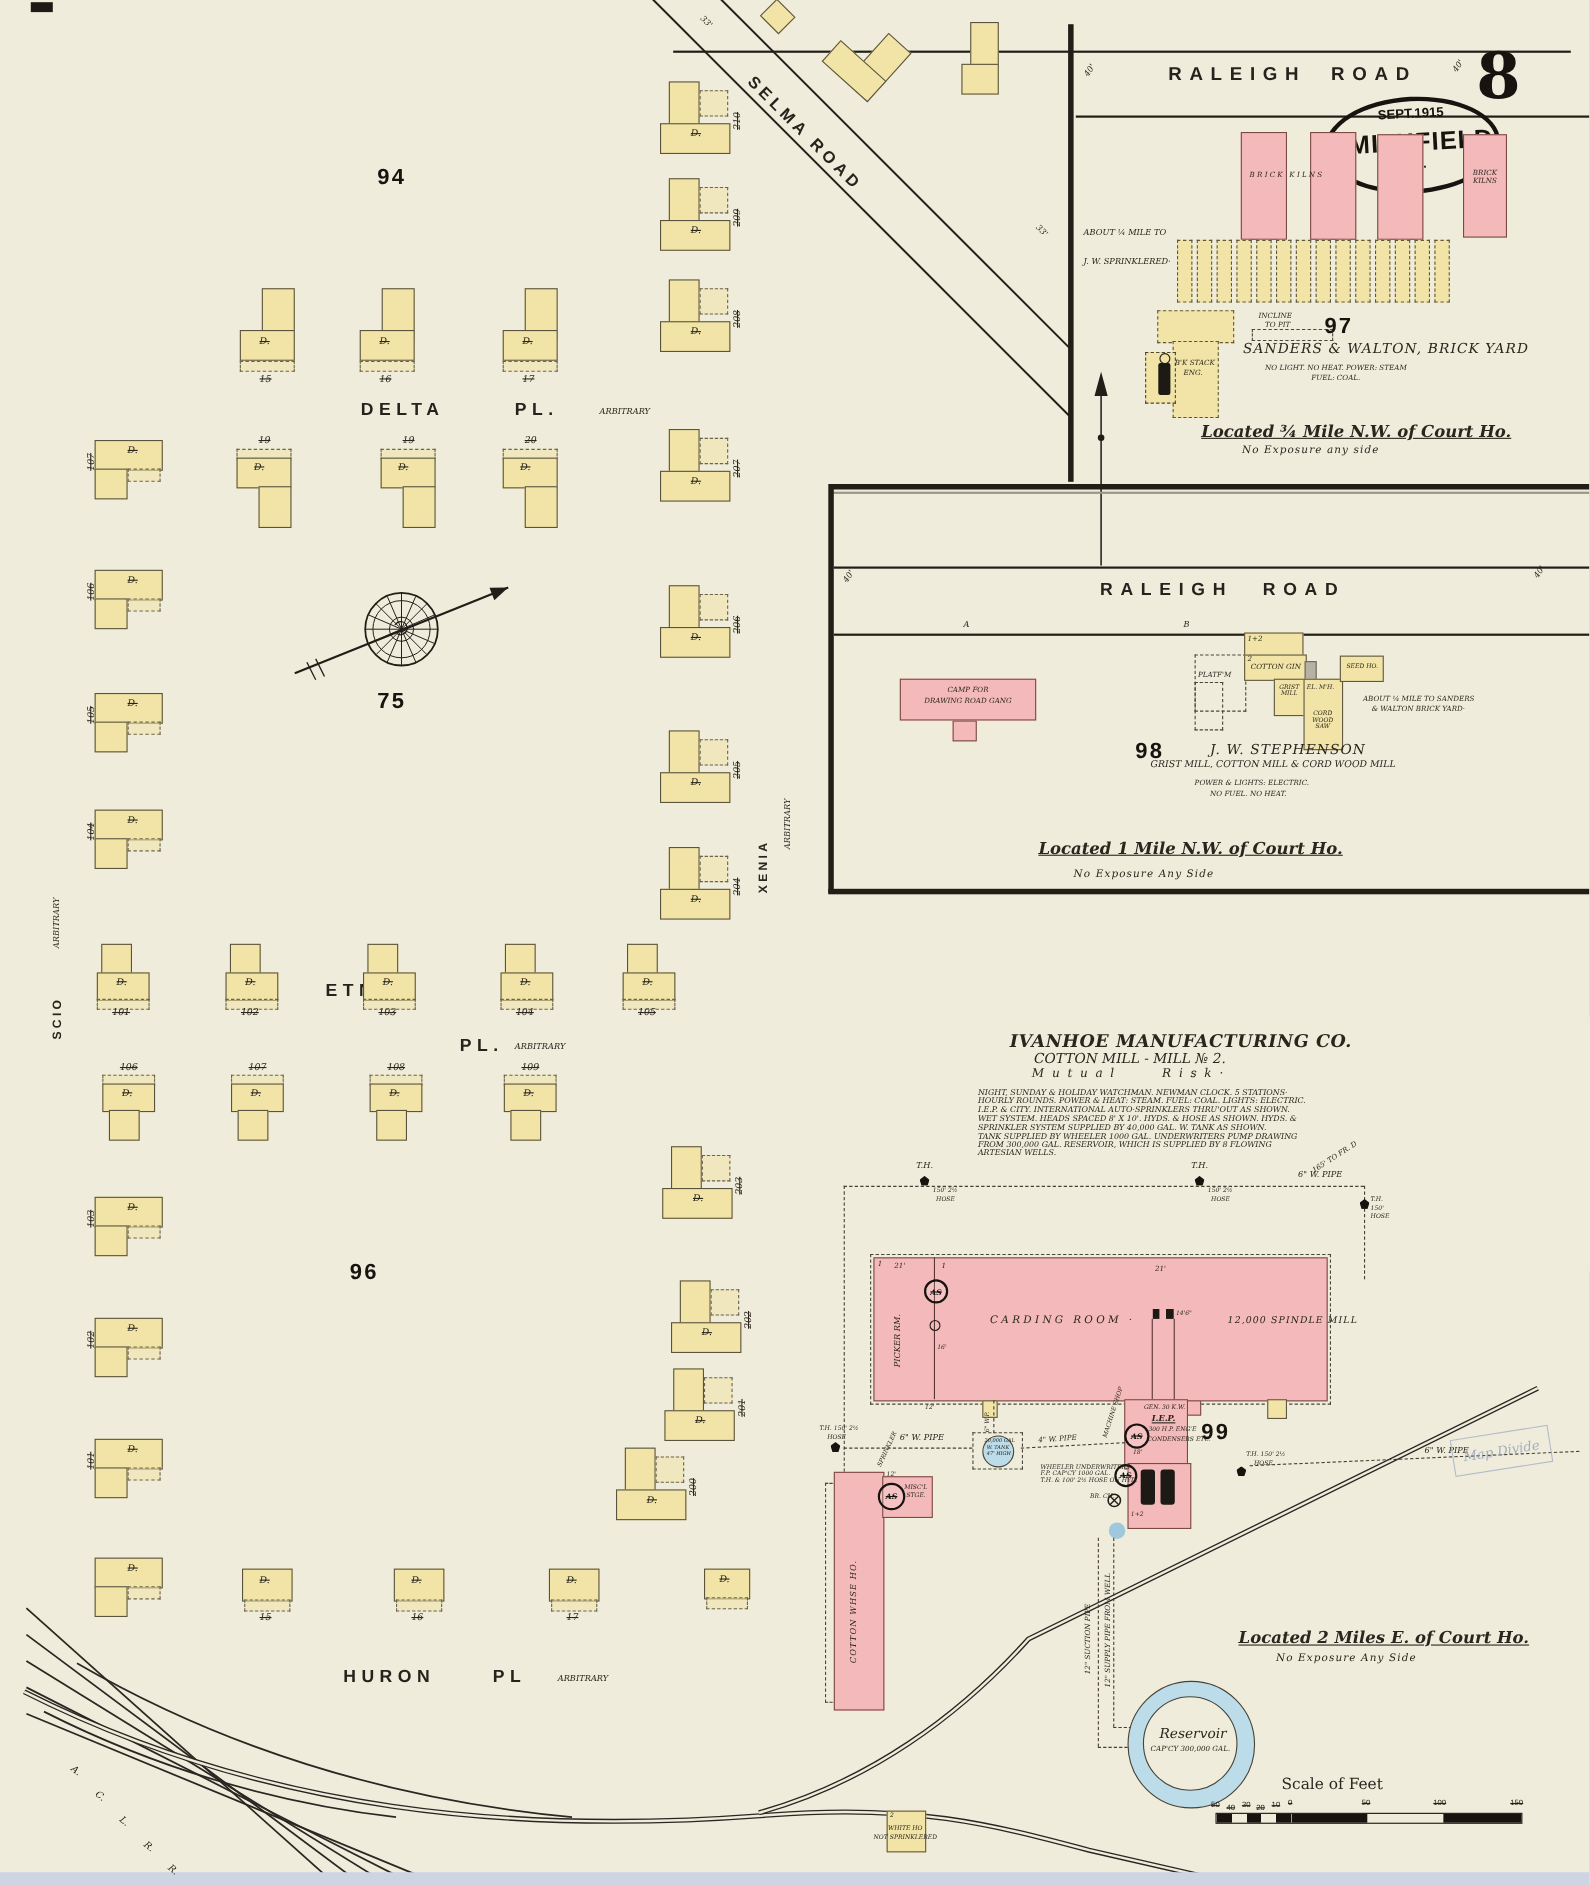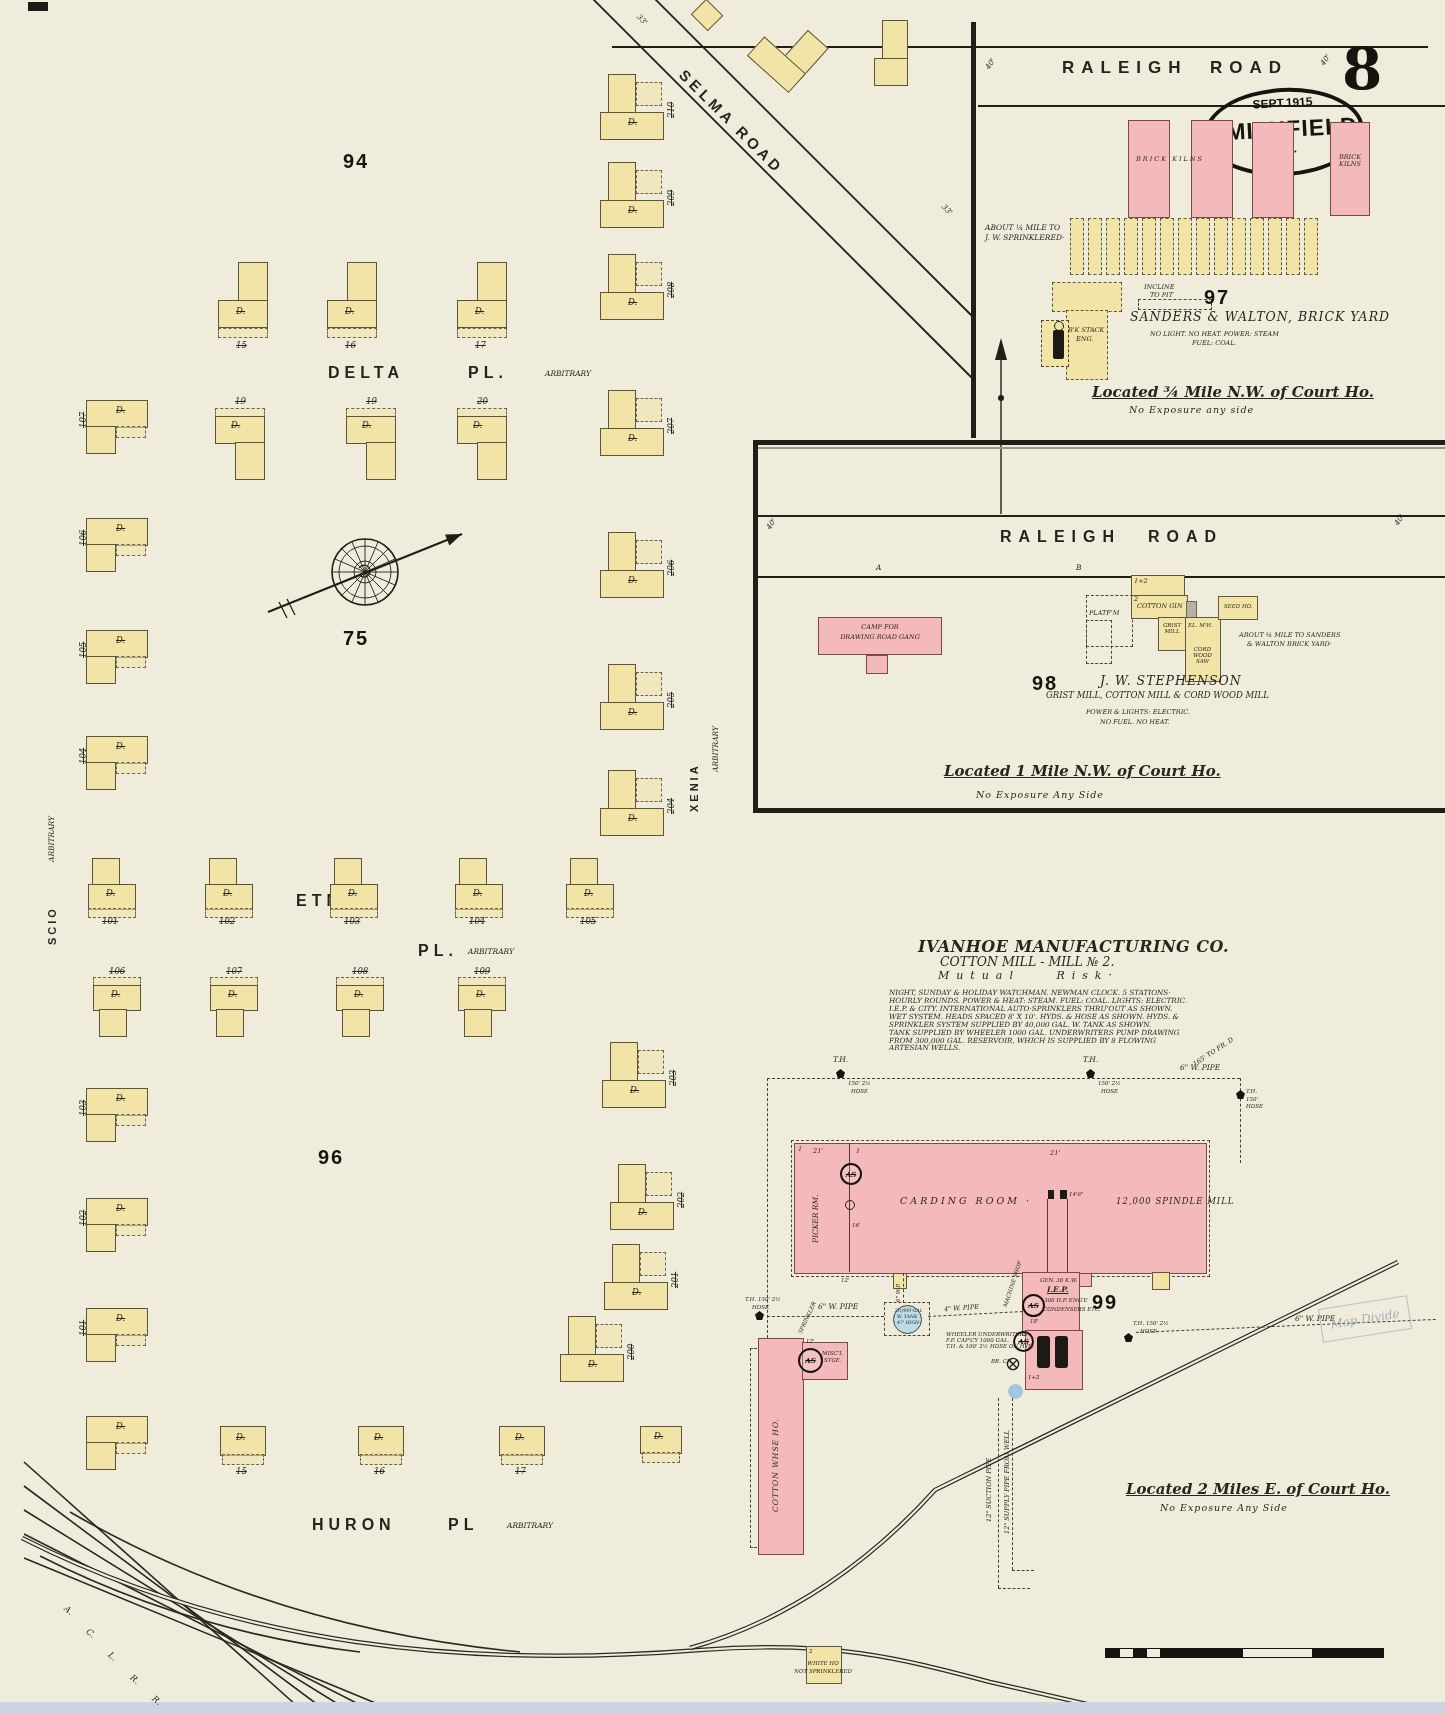--- a/index.html
+++ b/index.html
@@ -165,21 +165,21 @@
     <i class="hb" style="left:0;top:38px;width:32px;height:26px"></i>
   </div>
 
   <div class="pk" style="left:1128px;top:120px;width:40px;height:96px"></div>
   <div class="pk" style="left:1191px;top:120px;width:40px;height:96px"></div>
   <div class="pk" style="left:1252px;top:122px;width:40px;height:94px"></div>
   <div class="pk" style="left:1330px;top:122px;width:38px;height:92px"></div>
   <div class="t s6 ls2" style="left:1136px;top:156px">BRICK KILNS</div>
   <div class="t s6 ctr" style="left:1332px;top:154px;width:36px">BRICK KILNS</div>
 
-  <div class="t s7" style="left:985px;top:224px">ABOUT ¼ MILE TO</div>
+  <div class="t s7" style="left:985px;top:208px">ABOUT ¼ MILE TO</div>
   <div class="t s7" style="left:985px;top:234px">J. W. SPRINKLERED·</div>
 
   <div class="ydsh" style="left:1070px;top:218px;width:12px;height:55px"></div>
   <div class="ydsh" style="left:1088px;top:218px;width:12px;height:55px"></div>
   <div class="ydsh" style="left:1106px;top:218px;width:12px;height:55px"></div>
   <div class="ydsh" style="left:1124px;top:218px;width:12px;height:55px"></div>
   <div class="ydsh" style="left:1142px;top:218px;width:12px;height:55px"></div>
   <div class="ydsh" style="left:1160px;top:218px;width:12px;height:55px"></div>
   <div class="ydsh" style="left:1178px;top:218px;width:12px;height:55px"></div>
   <div class="ydsh" style="left:1196px;top:218px;width:12px;height:55px"></div>
@@ -678,22 +678,39 @@
 
   <div class="dashv" style="left:998px;top:1398px;height:190px"></div>
   <div class="dashv" style="left:1012px;top:1398px;height:172px"></div>
   <div class="dashh" style="left:998px;top:1588px;width:32px"></div>
   <div class="dashh" style="left:1012px;top:1570px;width:22px"></div>
   <div class="vlab t s6" style="left:986px;top:1522px">12" SUCTION PIPE</div>
   <div class="vlab t s6" style="left:1004px;top:1534px">12" SUPPLY PIPE FROM WELL</div>
 
   <div class="t s15 b u" style="left:1126px;top:1481px">Located 2 Miles E. of Court Ho.</div>
   <div class="t s9 ls1" style="left:1160px;top:1503px">No Exposure Any Side</div>
+  <div id="resv">
+    <div class="inner"></div>
+    <div class="t s12" style="left:28px;top:40px">Reservoir</div>
+    <div class="t" style="left:20px;top:58px;font-size:6.5px">CAP'CY 300,000 GAL.</div>
+  </div>
   <div id="stamp">Map Divide</div>
 
+  <div class="abs" style="left:1105px;top:1614px;width:290px;height:46px">
+    <div style="position:absolute;left:60px;top:0;font:14px 'DejaVu Serif',serif;color:#2a261e">Scale of Feet</div>
+    <s class="stick" style="left:-4px;top:24px">50</s>
+    <s class="stick" style="left:10px;top:26px">40</s>
+    <s class="stick" style="left:24px;top:24px">30</s>
+    <s class="stick" style="left:37px;top:26px">20</s>
+    <s class="stick" style="left:51px;top:24px">10</s>
+    <s class="stick" style="left:66px;top:22px">0</s>
+    <s class="stick" style="left:133px;top:22px">50</s>
+    <s class="stick" style="left:198px;top:22px">100</s>
+    <s class="stick" style="left:268px;top:22px">150</s>
+  </div>
   <div id="sbar"></div>
 
   <div class="t s8" style="left:64px;top:1606px;transform:rotate(40deg)">A.</div>
   <div class="t s8" style="left:86px;top:1629px;transform:rotate(40deg)">C.</div>
   <div class="t s8" style="left:108px;top:1652px;transform:rotate(40deg)">L.</div>
   <div class="t s8" style="left:130px;top:1675px;transform:rotate(40deg)">R.</div>
   <div class="t s8" style="left:152px;top:1696px;transform:rotate(40deg)">R.</div>
 
 </div>
 

